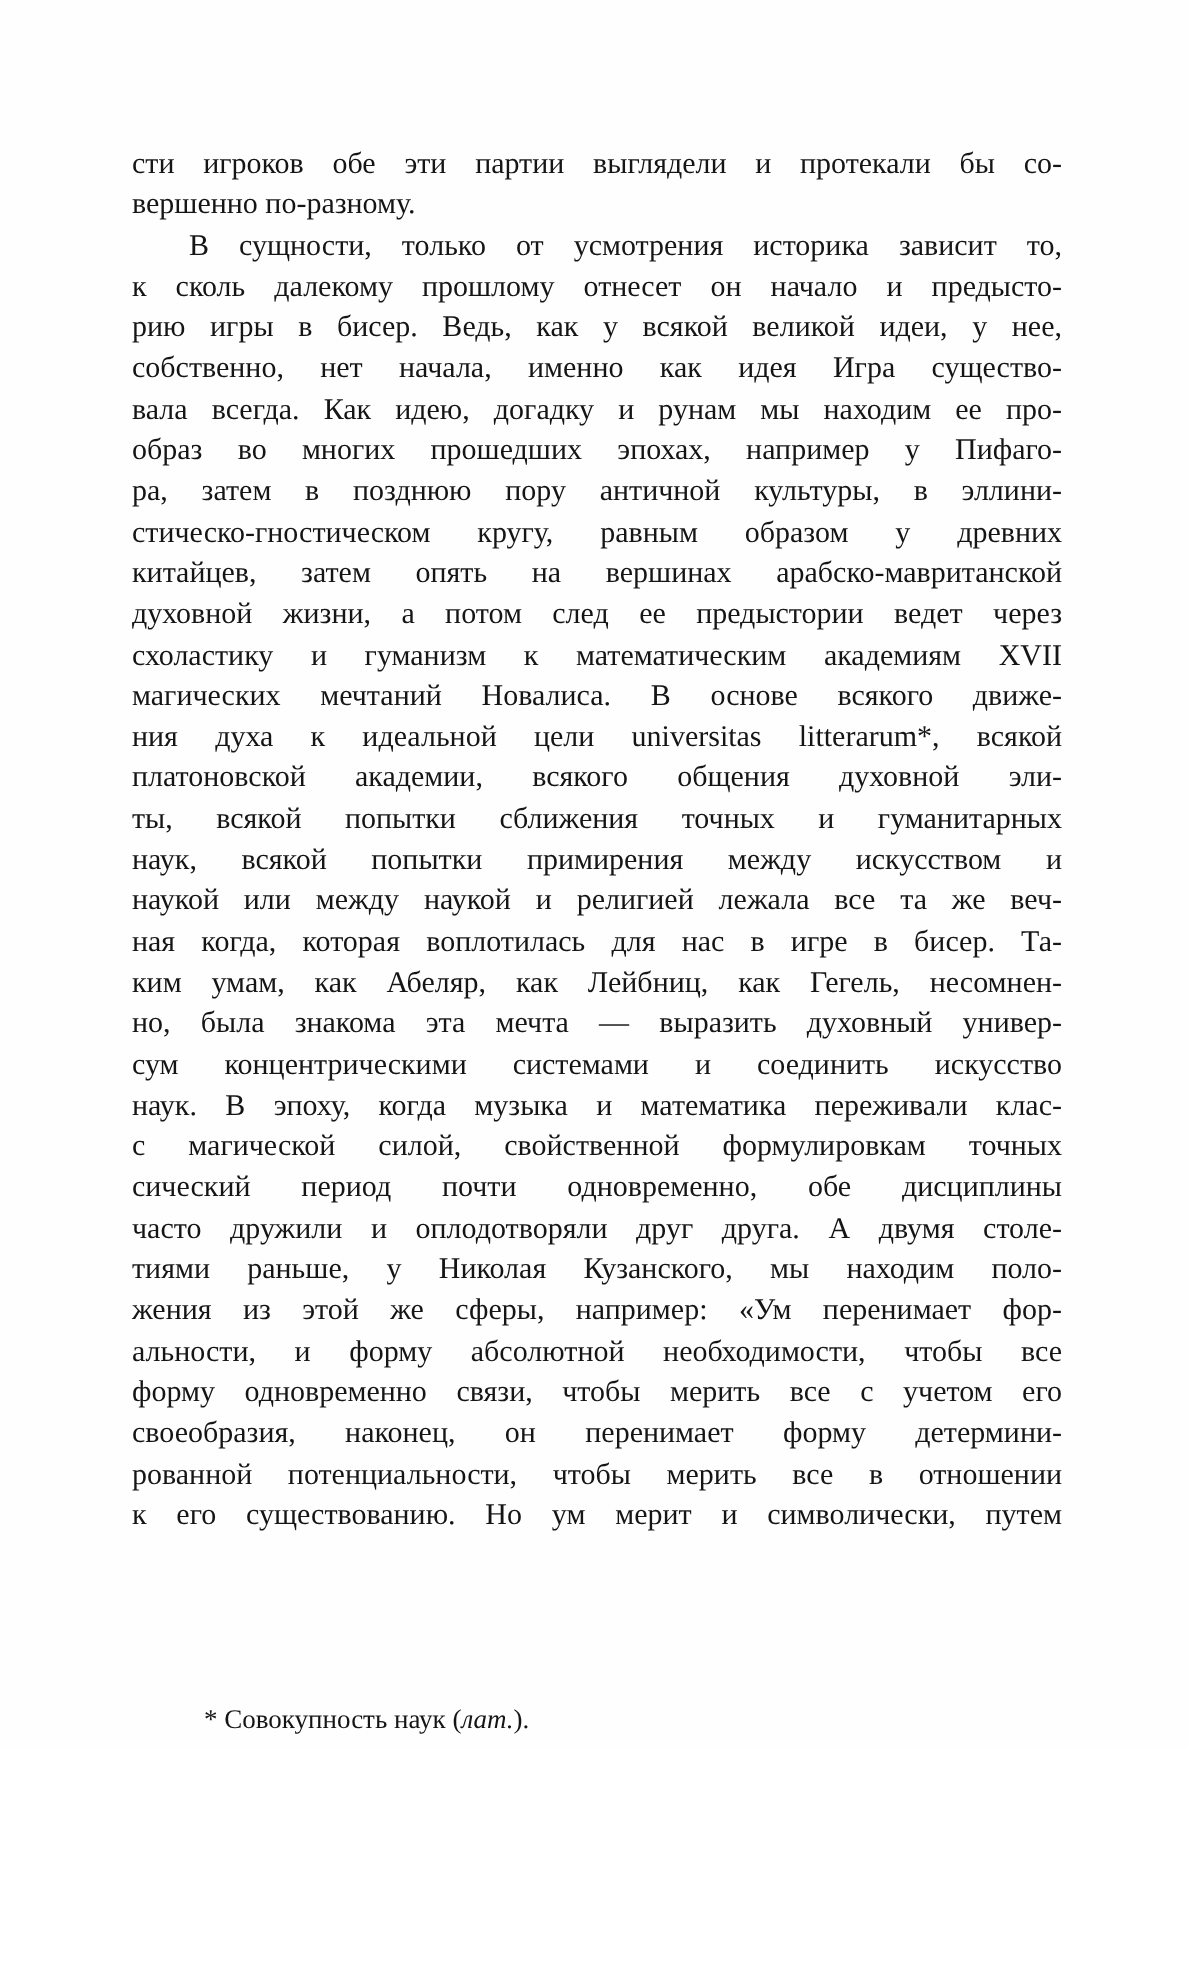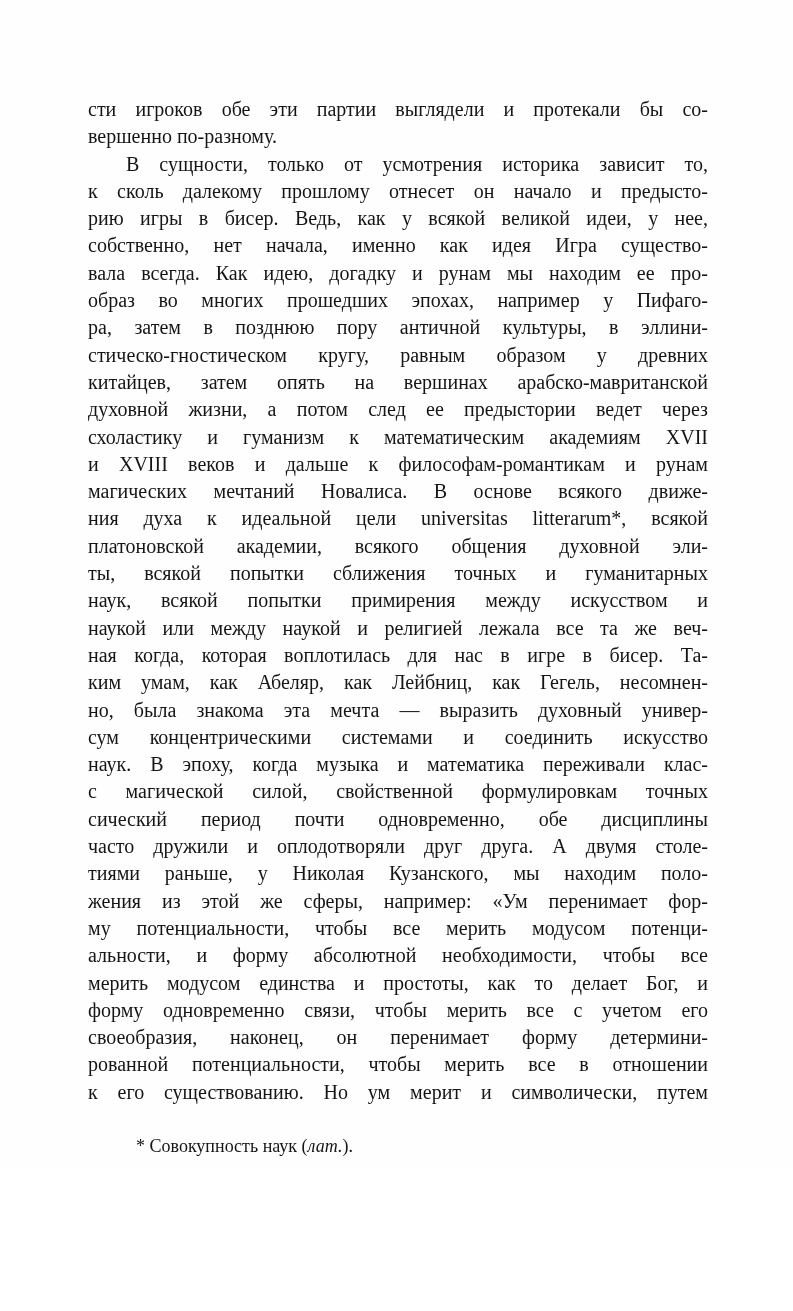--- a/index.html
+++ b/index.html
@@ -72,40 +72,37 @@
         <div class="line">к сколь далекому прошлому отнесет он начало и предысто-</div>
         <div class="line">рию игры в бисер. Ведь, как у всякой великой идеи, у нее,</div>
         <div class="line">собственно, нет начала, именно как идея Игра существо-</div>
         <div class="line">вала всегда. Как идею, догадку и рунам мы находим ее про-</div>
         <div class="line">образ во многих прошедших эпохах, например у Пифаго-</div>
         <div class="line">ра, затем в позднюю пору античной культуры, в эллини-</div>
         <div class="line">стическо-гностическом кругу, равным образом у древних</div>
         <div class="line">китайцев, затем опять на вершинах арабско-мавританской</div>
         <div class="line">духовной жизни, а потом след ее предыстории ведет через</div>
         <div class="line">схоластику и гуманизм к математическим академиям XVII</div>
-        <div class="line">и XVIII веков и дальше к философам-романтикам и рунам</div>
         <div class="line">магических мечтаний Новалиса. В основе всякого движе-</div>
         <div class="line">ния духа к идеальной цели universitas litterarum*, всякой</div>
         <div class="line">платоновской академии, всякого общения духовной эли-</div>
         <div class="line">ты, всякой попытки сближения точных и гуманитарных</div>
         <div class="line">наук, всякой попытки примирения между искусством и</div>
         <div class="line">наукой или между наукой и религией лежала все та же веч-</div>
         <div class="line">ная когда, которая воплотилась для нас в игре в бисер. Та-</div>
         <div class="line">ким умам, как Абеляр, как Лейбниц, как Гегель, несомнен-</div>
         <div class="line">но, была знакома эта мечта — выразить духовный универ-</div>
         <div class="line">сум концентрическими системами и соединить искусство</div>
         <div class="line">наук. В эпоху, когда музыка и математика переживали клас-</div>
         <div class="line">с магической силой, свойственной формулировкам точных</div>
         <div class="line">сический период почти одновременно, обе дисциплины</div>
         <div class="line">часто дружили и оплодотворяли друг друга. А двумя столе-</div>
         <div class="line">тиями раньше, у Николая Кузанского, мы находим поло-</div>
         <div class="line">жения из этой же сферы, например: «Ум перенимает фор-</div>
-        <div class="line">му потенциальности, чтобы все мерить модусом потенци-</div>
         <div class="line">альности, и форму абсолютной необходимости, чтобы все</div>
-        <div class="line">мерить модусом единства и простоты, как то делает Бог, и</div>
         <div class="line">форму одновременно связи, чтобы мерить все с учетом его</div>
         <div class="line">своеобразия, наконец, он перенимает форму детермини-</div>
         <div class="line">рованной потенциальности, чтобы мерить все в отношении</div>
         <div class="line">к его существованию. Но ум мерит и символически, путем</div>
       </div>
     </div>
 
   <div class="footnote">
     <span>* Совокупность наук (</span><i>лат.</i><span>).</span>
   </div>

